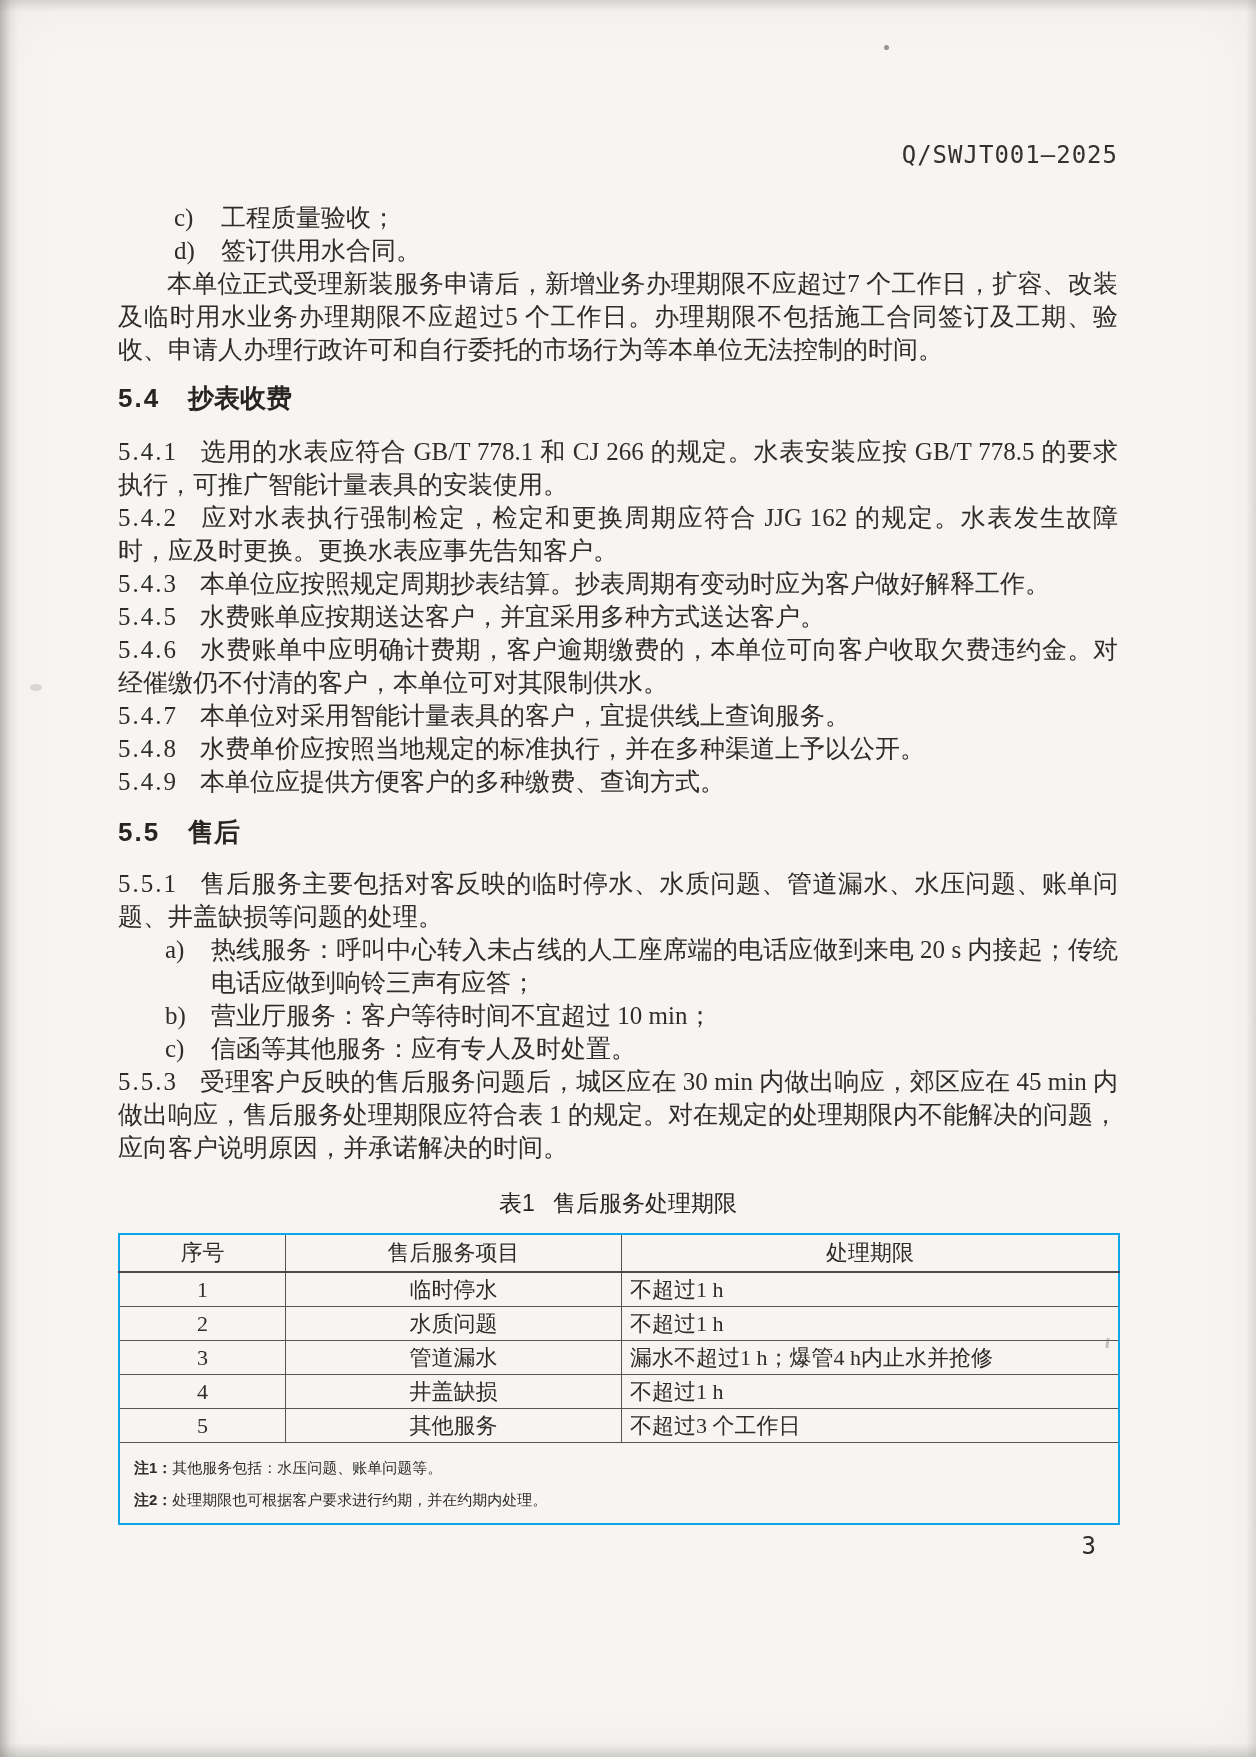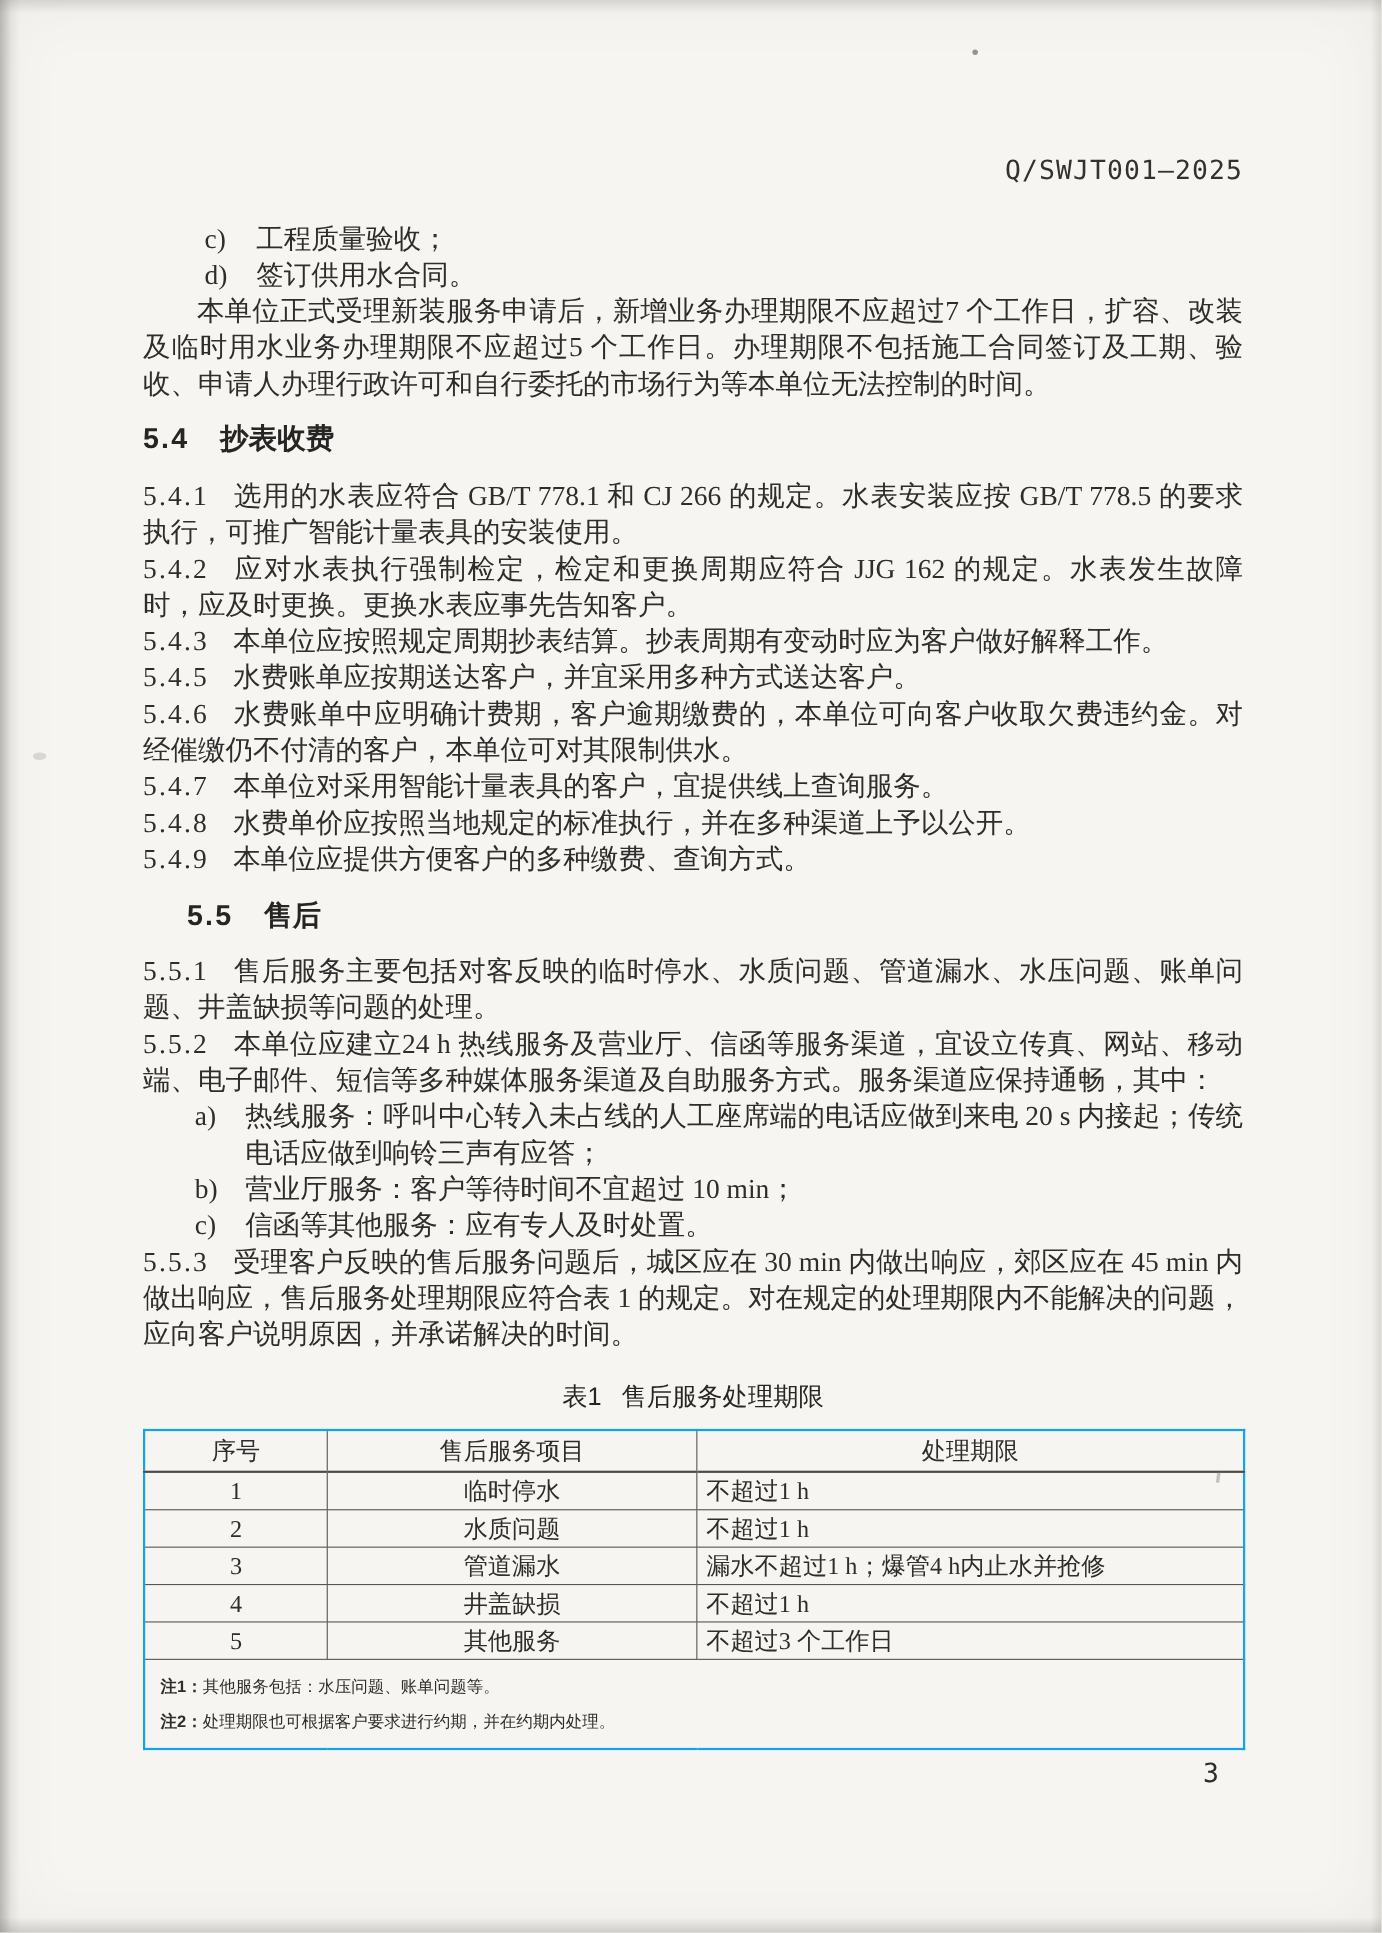--- a/index.html
+++ b/index.html
@@ -21,21 +21,21 @@
     background:linear-gradient(to bottom,rgba(120,116,110,0.22),rgba(120,116,110,0) 100%);}
   .edge-bottom{left:0;bottom:0;right:0;height:14px;
     background:linear-gradient(to top,rgba(120,116,110,0.28),rgba(120,116,110,0) 100%);}
   .edge-right{right:0;top:0;bottom:0;width:10px;
     background:linear-gradient(to left,rgba(120,116,110,0.18),rgba(120,116,110,0) 100%);}
   .artifact{position:absolute;pointer-events:none;z-index:4;}
   .a1{left:884px;top:45px;width:5px;height:5px;border-radius:50%;background:rgba(70,68,64,0.55);}
   .a2{left:1106px;top:1338px;width:3px;height:10px;background:rgba(120,116,110,0.4);transform:rotate(8deg);}
   .a3{left:30px;top:684px;width:12px;height:7px;border-radius:50%;background:rgba(130,126,120,0.25);}
 
-  .content{position:absolute;left:130px;top:0;width:1000px;}
+  .content{position:absolute;left:118px;top:0;width:1000px;}
 
   .doc-num{
     margin-top:140px;
     text-align:right;
     font-family:"DejaVu Sans Mono","Liberation Mono",monospace;
     font-size:24px;line-height:30px;letter-spacing:1px;
     color:#333230;
   }
 
   .body-text{font-size:25px;line-height:33px;text-align:justify;}
@@ -48,21 +48,21 @@
   .sub-item .sub-text{flex:1;}
 
   .para{margin:0;text-indent:49px;}
 
   .sec-h{
     margin:16px 0 21px 0;
     font-family:"Liberation Sans","DejaVu Sans",sans-serif;
     font-size:26px;line-height:32px;font-weight:bold;color:#262523;
   }
   .sec-h .sec-num{display:inline-block;width:70px;letter-spacing:2px;font-weight:bold;}
-  .sec-h.h55{margin-top:18px;margin-bottom:19px;margin-left:40px;}
+  .sec-h.h55{margin-top:18px;margin-bottom:19px;}
 
   .clause{margin:0;}
   .clause .num{display:inline-block;width:82px;letter-spacing:2px;}
 
   .tbl-caption{
     margin:24px 0 15px 0;
     text-align:center;
     font-family:"Liberation Sans","DejaVu Sans",sans-serif;
     font-size:23px;line-height:30px;font-weight:normal;color:#262523;
   }
@@ -135,21 +135,20 @@
     <p class="clause body-text"><span class="num">5.4.3</span><span>本单位应按照规定周期抄表结算。抄表周期有变动时应为客户做好解释工作。</span></p>
     <p class="clause body-text"><span class="num">5.4.5</span><span>水费账单应按期送达客户，并宜采用多种方式送达客户。</span></p>
     <p class="clause body-text"><span class="num">5.4.6</span><span>水费账单中应明确计费期，客户逾期缴费的，本单位可向客户收取欠费违约金。对经催缴仍不付清的客户，本单位可对其限制供水。</span></p>
     <p class="clause body-text"><span class="num">5.4.7</span><span>本单位对采用智能计量表具的客户，宜提供线上查询服务。</span></p>
     <p class="clause body-text"><span class="num">5.4.8</span><span>水费单价应按照当地规定的标准执行，并在多种渠道上予以公开。</span></p>
     <p class="clause body-text"><span class="num">5.4.9</span><span>本单位应提供方便客户的多种缴费、查询方式。</span></p>
 
     <h3 class="sec-h h55"><span class="sec-num">5.5</span><span>售后</span></h3>
 
     <p class="clause body-text"><span class="num">5.5.1</span><span>售后服务主要包括对客反映的临时停水、水质问题、管道漏水、水压问题、账单问题、井盖缺损等问题的处理。</span></p>
-    <p class="clause body-text"><span class="num">5.5.2</span><span>本单位应建立24 h 热线服务及营业厅、信函等服务渠道，宜设立传真、网站、移动端、电子邮件、短信等多种媒体服务渠道及自助服务方式。服务渠道应保持通畅，其中：</span></p>
 
     <div class="sub-list">
       <div class="sub-item">
         <span class="marker">a)</span>
         <span class="sub-text">热线服务：呼叫中心转入未占线的人工座席端的电话应做到来电 20 s 内接起；传统电话应做到响铃三声有应答；</span>
       </div>
       <div class="sub-item">
         <span class="marker">b)</span>
         <span class="sub-text">营业厅服务：客户等待时间不宜超过 10 min；</span>
       </div>

